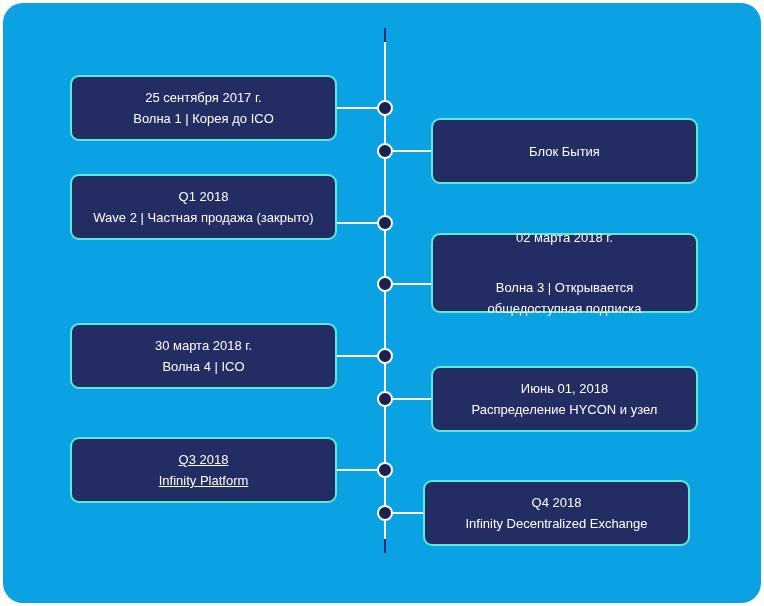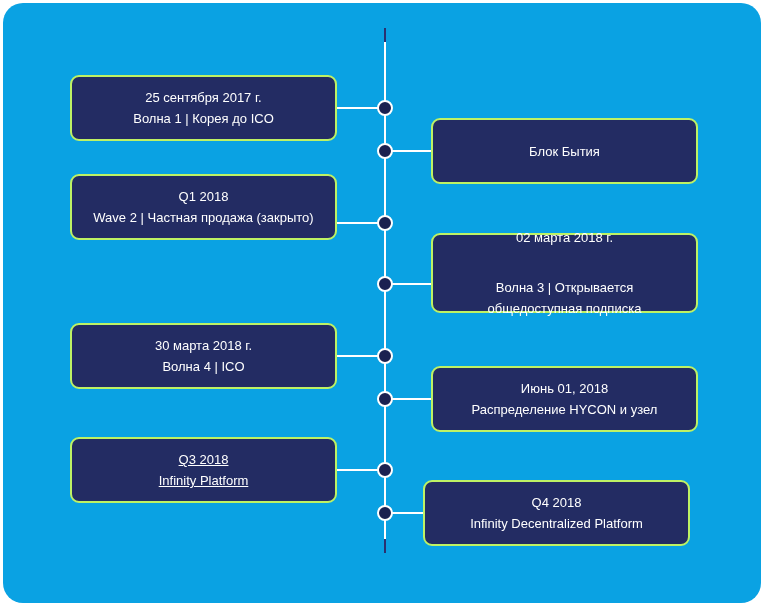--- a/index.html
+++ b/index.html
@@ -60,21 +60,21 @@
     border: 2px solid #ffffff;
     box-sizing: border-box;
     margin-left: -8px;
     margin-top: -8px;
   }
 
   
   .event-box {
     position: absolute;
     background: #232c63;
-    border: 2px solid #bef264;
+    border: 2px solid #5eead4;
     border-radius: 9px;
     box-sizing: border-box;
     display: flex;
     flex-direction: column;
     align-items: center;
     justify-content: center;
     color: #ffffff;
     text-align: center;
     padding: 6px 14px;
   }
@@ -145,17 +145,17 @@
       <div class="event-line">Распределение HYCON и узел</div>
     </div>
 
     <div class="event-box" style="left:67px; top:434px; width:267px; height:66px;text-decoration:underline;">
       <div class="event-line">Q3 2018</div>
       <div class="event-line">Infinity Platform</div>
     </div>
 
     <div class="event-box" style="left:420px; top:477px; width:267px; height:66px;">
       <div class="event-line">Q4 2018</div>
-      <div class="event-line">Infinity Decentralized Platform</div>
+      <div class="event-line">Infinity Decentralized Exchange</div>
     </div>
 
   </div>
 </div>
 
 </body></html>

